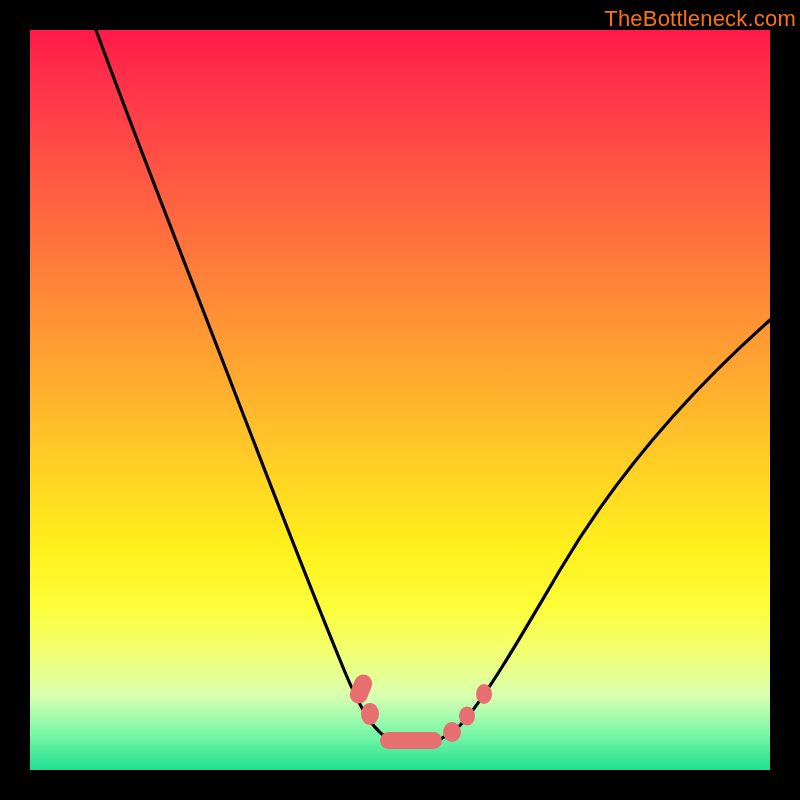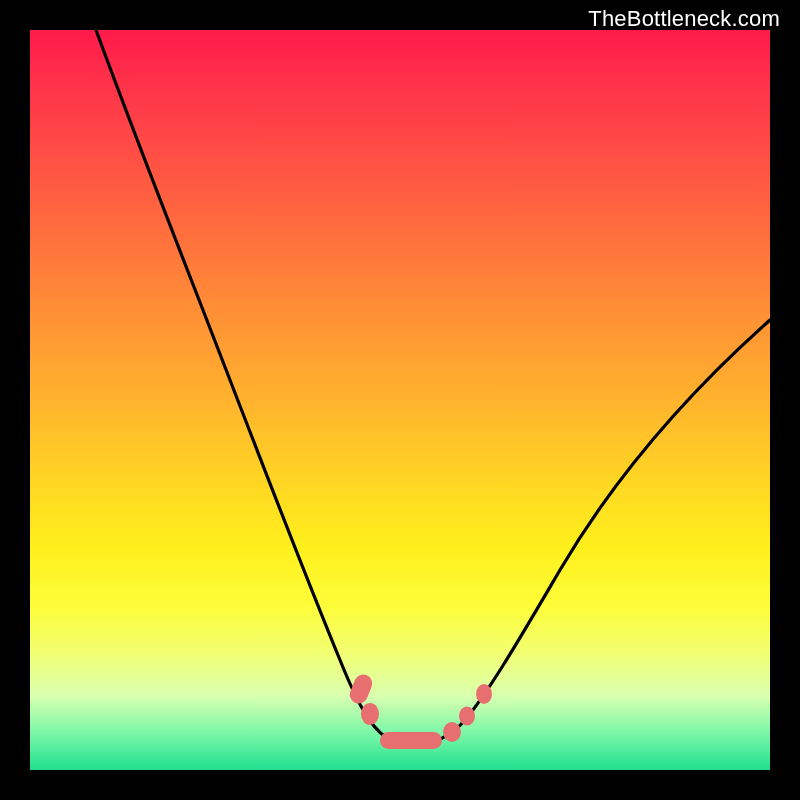--- a/index.html
+++ b/index.html
@@ -37,22 +37,22 @@
   .curve-svg {
     position: absolute;
     left: 0;
     top: 0;
     width: 740px;
     height: 740px;
   }
   .watermark {
     position: absolute;
     top: 6px;
-    right: 20px;
-    color: #ffffff;
+    right: 4px;
+    color: #f97316;
     font-size: 22px;
     font-weight: 500;
     letter-spacing: 0.2px;
     user-select: none;
   }
 </style>
 </head>
 <body>
 
 <div class="frame">

